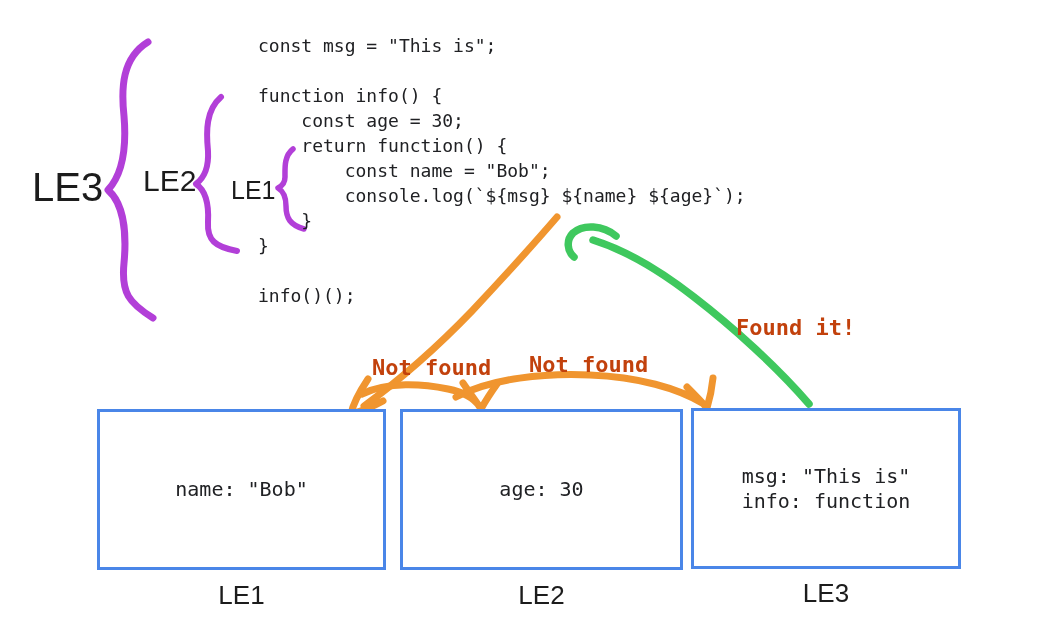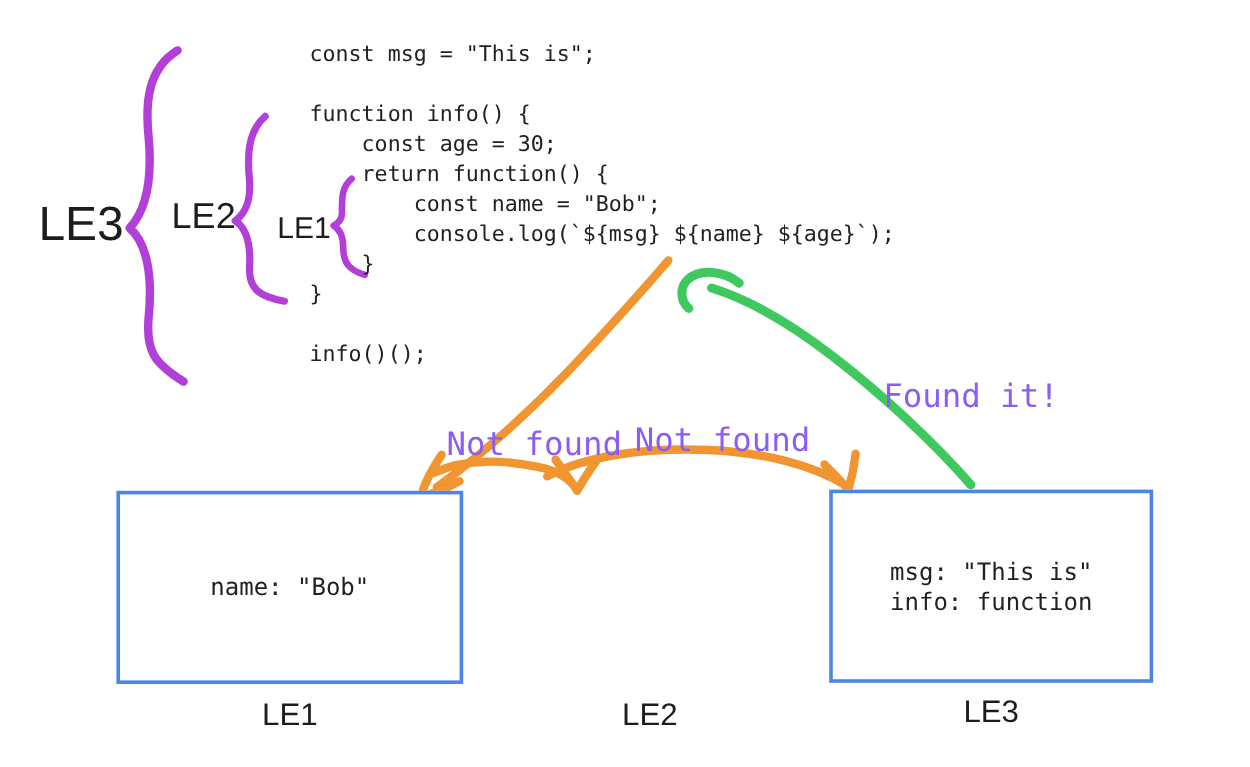--- a/index.html
+++ b/index.html
@@ -36,23 +36,24 @@
     color: #1c1c1c;
     font-family: "Liberation Sans", sans-serif;
   }
   .scope-le3 { left: 32px;  top: 165px; font-size: 40px; }
   .scope-le2 { left: 143px; top: 164px; font-size: 30px; }
   .scope-le1 { left: 231px; top: 176px; font-size: 25px; }
 
   .annotation {
     position: absolute;
     font-family: "DejaVu Sans Mono", "Liberation Mono", monospace;
-    font-size: 27px;
-    color: #8b5cf6;
+    font-size: 22px;
+    color: #c2410c;
     white-space: pre;
+    font-weight: bold;
   }
   .nf-left  { left: 372px; top: 355px; }
   .nf-right { left: 529px; top: 352px; }
   .found    { left: 736px; top: 315px; }
 
   .env-box {
     position: absolute;
     box-sizing: border-box;
     border: 3px solid #4a86e8;
     background: #ffffff;
@@ -120,20 +121,23 @@
   <div class="scope-label scope-le2">LE2</div>
   <div class="scope-label scope-le1">LE1</div>
 
   <div class="annotation nf-left">Not found</div>
   <div class="annotation nf-right">Not found</div>
   <div class="annotation found">Found it!</div>
 
   <div class="env-box env-box-1">
     <pre class="env-content">name: "Bob"</pre>
   </div>
+  <div class="env-box env-box-2">
+    <pre class="env-content">age: 30</pre>
+  </div>
   <div class="env-box env-box-3">
     <pre class="env-content">msg: "This is"
 info: function</pre>
   </div>
 
   <div class="env-label env-label-1">LE1</div>
   <div class="env-label env-label-2">LE2</div>
   <div class="env-label env-label-3">LE3</div>
 
 </div>

